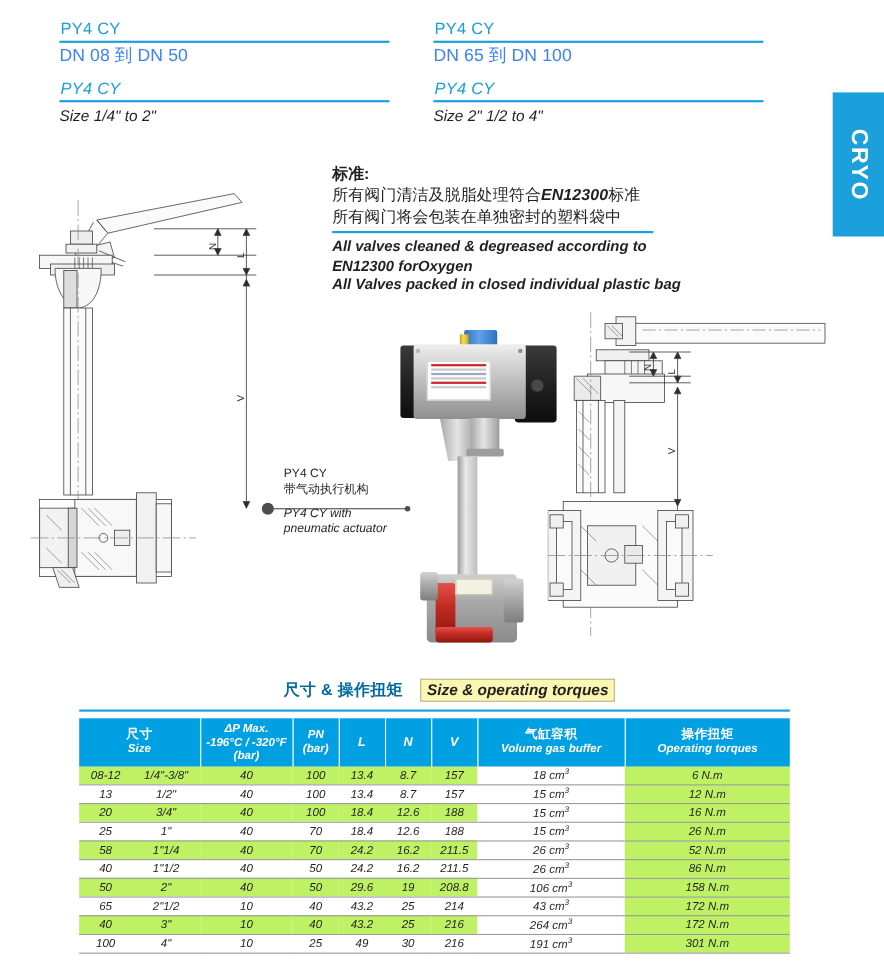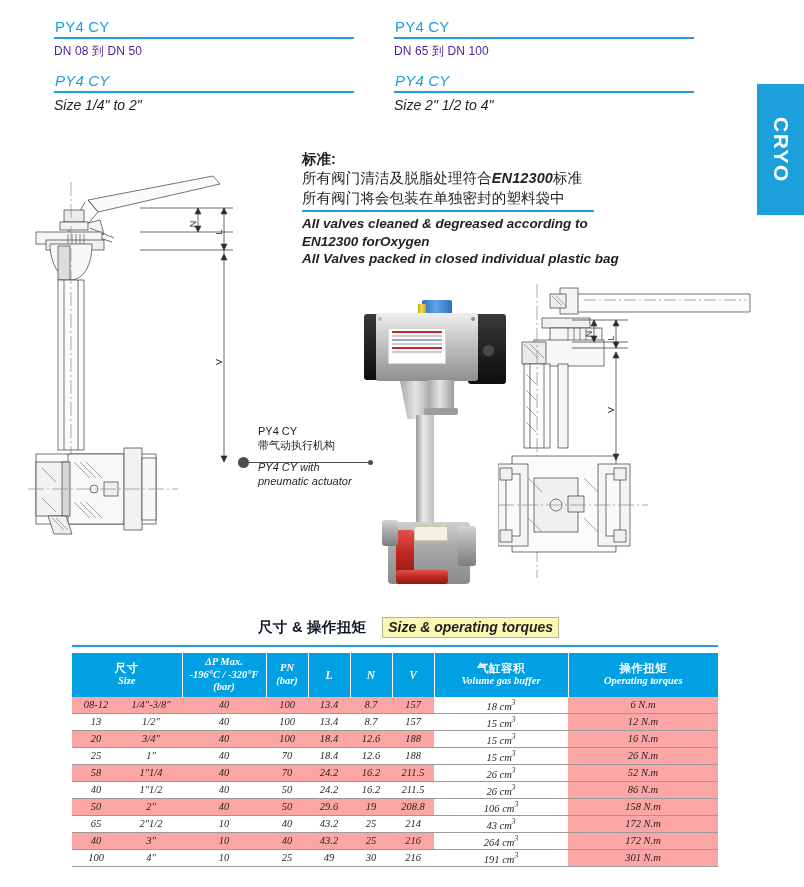--- a/index.html
+++ b/index.html
@@ -28,22 +28,22 @@
     padding-left: 1px;
   }
   .head-block .en-code { font-style: italic; }
   .head-block .rule {
     height: 2px;
     background: #1ca0dc;
     margin-top: 2px;
     margin-bottom: 3px;
   }
   .head-block .cn-text {
-    font-size: 12px;
-    color: #4c1d95;
+    font-size: 16px;
+    color: #3b82f6;
     line-height: 18px;
     letter-spacing: .1px;
   }
   .head-block .en-text {
     font-size: 14px;
     color: #231f20;
     font-style: italic;
     line-height: 18px;
   }
   .head-gap { height: 12px; }
@@ -102,37 +102,36 @@
     border-radius: 50%; background: #4d4d4d;
   }
   .leader .dot-small {
     position: absolute; width: 5px; height: 5px;
     border-radius: 50%; background: #4d4d4d;
   }
 
   
   .tbl-caption { position: absolute; display: flex; align-items: center; }
   .tbl-caption .cap-cn {
-    font-size: 14.5px; font-weight: bold; color: #0f172a; letter-spacing: .3px;
+    font-size: 14.5px; font-weight: bold; color: #0369a1; letter-spacing: .3px;
   }
   .tbl-caption .cap-en {
     font-size: 14px; font-style: italic; font-weight: 600; color: #231f20;
     background: #fbf6b2; border: 1px solid #b9b48b;
     padding: 1px 5px 2px 5px; margin-left: 16px;
   }
   .cap-rule {
     position: absolute; height: 2px; background: #1ca0dc;
   }
 
   
   table.spec {
     position: absolute;
     border-collapse: collapse;
     font-size: 10.5px;
-    font-family: Liberation Serif, serif;
   }
   table.spec th {
     background: #00a0e3;
     color: #ffffff;
     font-style: italic;
     font-weight: bold;
     text-align: center;
     vertical-align: middle;
     line-height: 12.5px;
     padding: 3px 2px;
@@ -152,21 +151,21 @@
     text-align: center;
     font-style: italic;
     font-size: 10.5px;
     color: #231f20;
     height: 16px;
     border-bottom: 1px solid #9a9a9a;
     padding: 0 2px;
     white-space: nowrap;
   }
   table.spec td.white { background: #ffffff; }
-  table.spec td.grey { background: #fca5a5; }
+  table.spec td.grey { background: #bef264; }
   table.spec sup { font-size: 7.5px; vertical-align: super; }
   table.spec tbody tr:last-child td { border-bottom: 1px solid #9a9a9a; }
 
   
   .drawing { position: absolute; }
 
   
   .photo { position: absolute; }
   .act-body {
     position: absolute;

